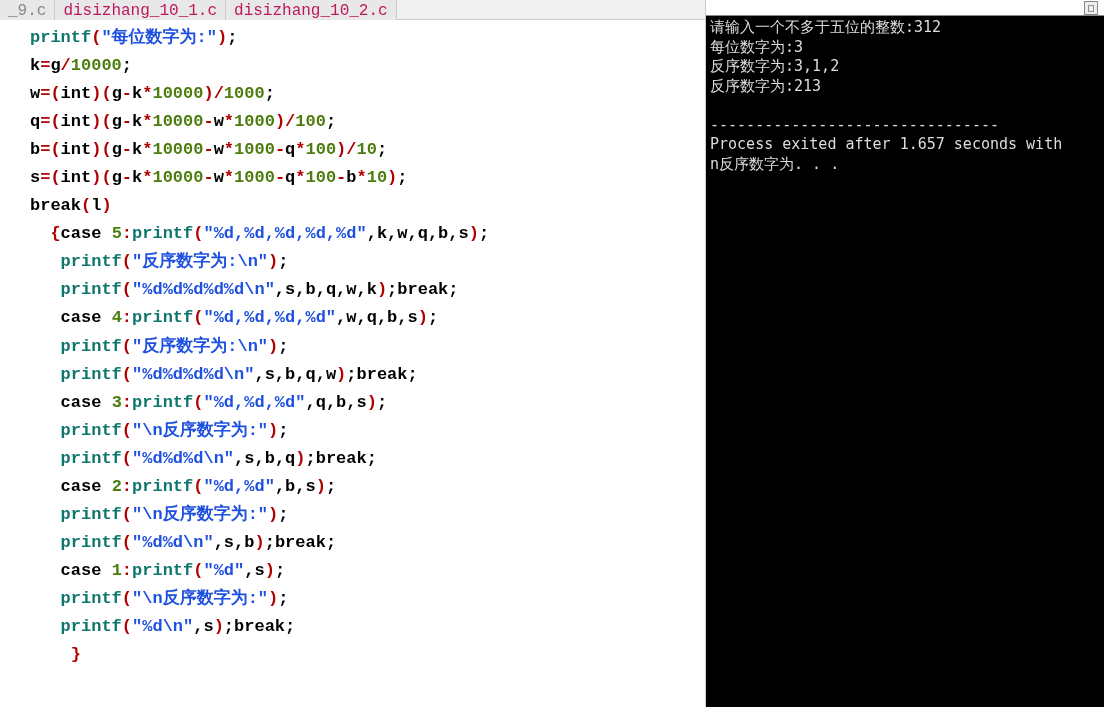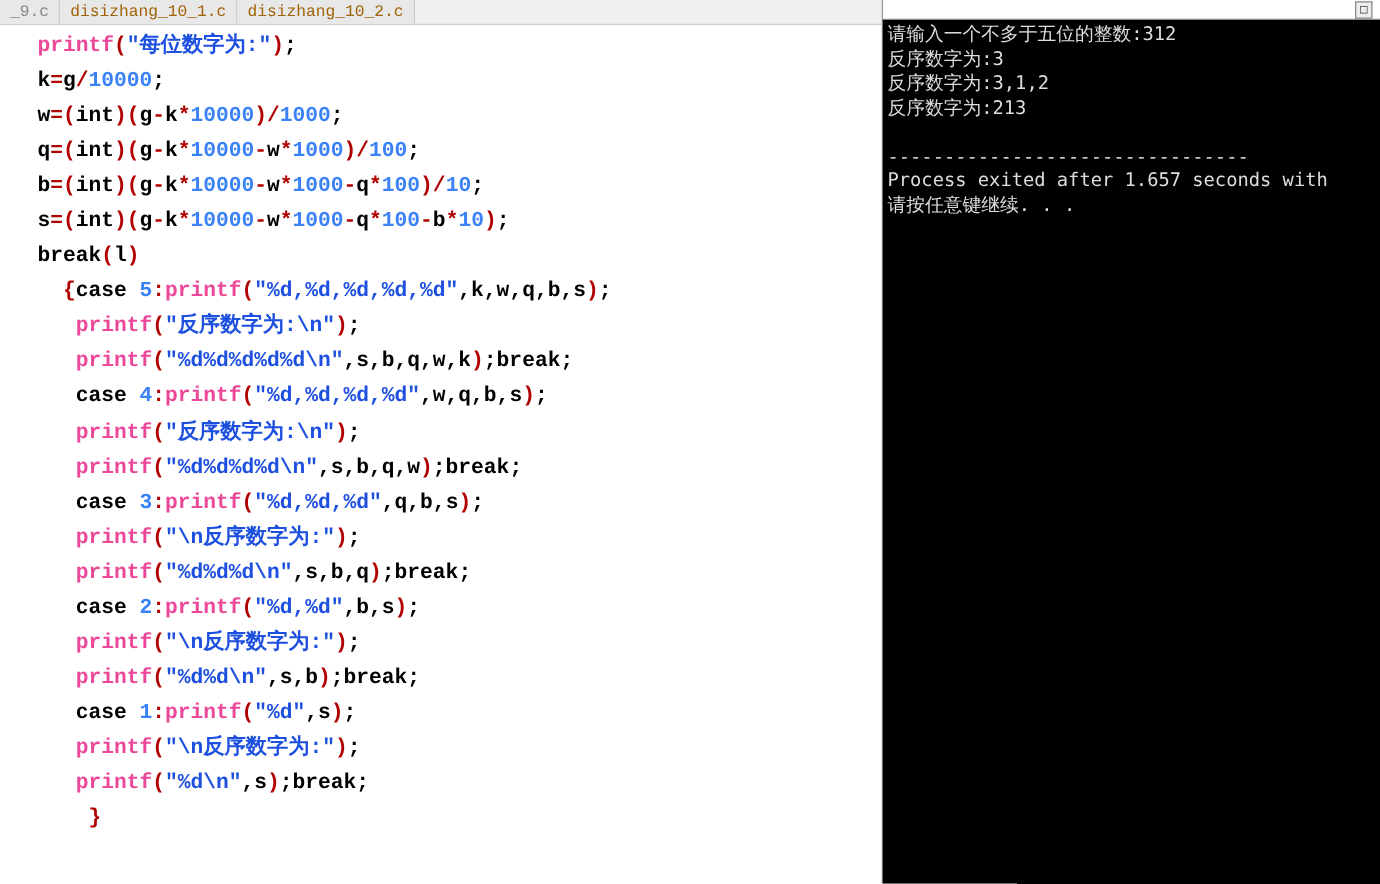--- a/index.html
+++ b/index.html
@@ -17,47 +17,47 @@
     background: #fff;
     display: flex;
     flex-direction: column;
     border-right: 1px solid #ccc;
   }
   .tab-bar {
     display: flex;
     background: #f0f0f0;
     border-bottom: 1px solid #ccc;
     height: 20px;
-    font-size: 13px;
+    font-size: 16px;
     align-items: flex-start;
   }
   .tab {
     padding: 2px 8px;
     background: #e8e8e8;
     border-right: 1px solid #ccc;
-    color: #a16207;
+    color: #be185d;
     cursor: pointer;
   }
   .tab.partial { color: #888; }
   .code-area {
     flex: 1;
     background: #fff;
     padding: 4px 0 4px 30px;
     line-height: 1.65;
     font-size: 17px;
     font-weight: bold;
     white-space: pre;
     overflow: hidden;
     color: #000;
   }
   .kw { color: #000; font-weight: bold; text-align: right; }
-  .fn { color: #ec4899; }
+  .fn { color: #0f766e; }
   .paren { color: #b00000; }
   .str { color: #1e50e0; }
-  .num { color: #3b82f6; }
+  .num { color: #4d7c0f; }
   .op { color: #b00000; }
   .var { color: #000; }
   .comma { color: #000; }
   .semi { color: #000; }
 
   .right-pane {
     flex: 1;
     background: #000;
     color: #ddd;
     font-family: "SimSun", "Consolas", monospace;
@@ -123,20 +123,20 @@
    <span class="fn">printf</span><span class="paren">(</span><span class="str">"\n反序数字为:"</span><span class="paren">)</span><span class="semi">;</span>
    <span class="fn">printf</span><span class="paren">(</span><span class="str">"%d\n"</span><span class="comma">,</span><span class="var">s</span><span class="paren">)</span><span class="semi">;</span><span class="kw">break</span><span class="semi">;</span>
     <span class="paren">}</span></div>
 </div>
 
 <div class="right-pane">
   <div class="console-header">
     <div class="console-btn">□</div>
   </div>
   <div class="console-body"><span>请输入一个不多于五位的整数:312</span>
-<span>反序数字为:3</span>
+<span>每位数字为:3</span>
 <span>反序数字为:3,1,2</span>
 <span>反序数字为:213</span>
 
 <span>--------------------------------</span>
 <span>Process exited after 1.657 seconds with</span>
-<span>请按任意键继续. . .</span></div>
+<span>n反序数字为. . .</span></div>
 </div>
 
 </body></html>

